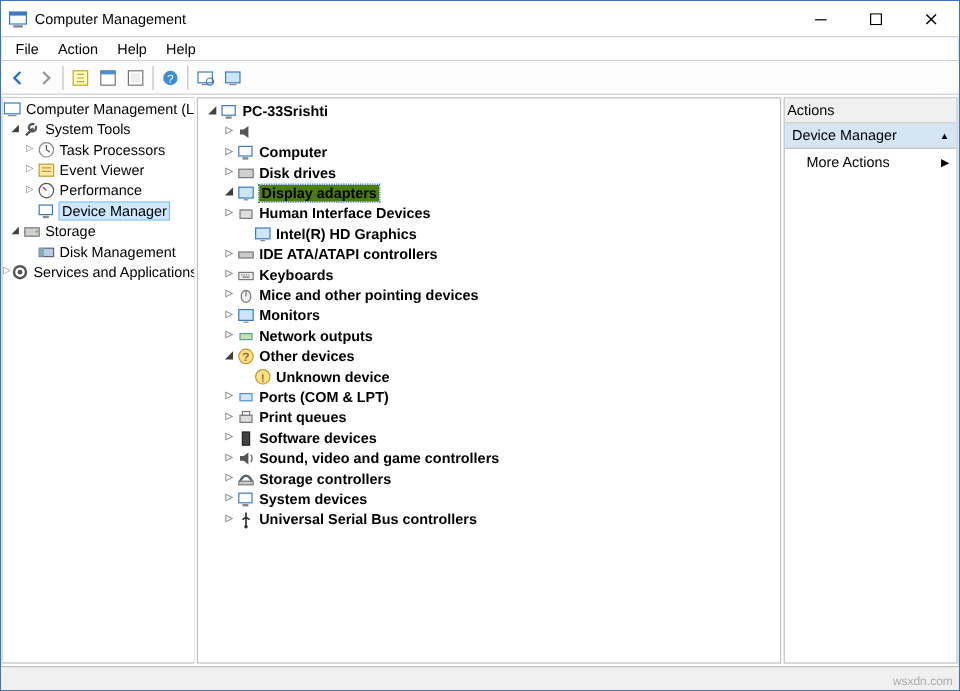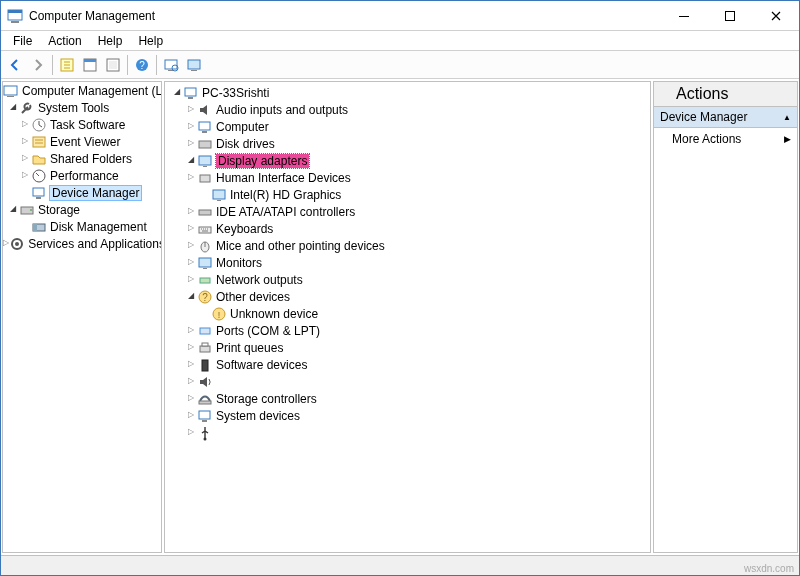--- a/index.html
+++ b/index.html
@@ -23,32 +23,32 @@
   .winbtns { display:flex; }
   .winbtn { width:46px; height:30px; display:flex;align-items:center;justify-content:center;font-size:13px;color:#333;}
   .menubar { height:20px; display:flex;align-items:center;padding:0 4px;border-bottom:1px solid #d0d0d0;}
   .menuitem { padding:2px 8px;}
   .toolbar { height:28px; display:flex;align-items:center;padding:0 3px;gap:1px;border-bottom:1px solid #d0d0d0; background:#fcfcfc;}
   .tbtn { width:22px;height:22px;display:flex;align-items:center;justify-content:center;border:1px solid transparent;}
   .tbsep{width:1px;height:20px;background:#c0c0c0;margin:0 2px;}
   .content { flex:1; display:flex; min-height:0;}
   .pane { border:1px solid #c0c0c0; margin:2px 1px; background:#fff; overflow:auto;}
   .pane.left { width:160px; }
-  .pane.middle { flex:1;}
+  .pane.middle { flex:1;font-weight:bold;}
   .pane.right { width:145px; padding:0;}
   .treerow { display:flex;align-items:center;height:17px;white-space:nowrap;padding-right:4px;}
   .treerow .indent { display:inline-block;}
   .arrow { width:12px;display:inline-flex;justify-content:center;font-size:9px;color:#666;transform:translateY(-1px);}
   .arrow.expanded::before{content:"◢";color:#404040;font-size:8px;}
   .arrow.collapsed::before{content:"▷";color:#888;font-size:8px;}
   .arrow.none{visibility:hidden;}
   .ticon{width:16px;height:16px;display:inline-flex;align-items:center;justify-content:center;margin-right:3px;}
   .sel{background:#cde8ff;outline:1px solid #7abdff;}
-  .sel-label{background:#ec4899;text-align:center;}
-  .actions-hdr{background:#f0f0f0;border-bottom:1px solid #c0c0c0;padding:3px 22px;font-size:16px;}
+  .sel-label{background:#4d7c0f;text-align:center;}
+  .actions-hdr{background:#f0f0f0;border-bottom:1px solid #c0c0c0;padding:3px 2px;font-size:12px;}
   .actions-grp{background:#d6e5f3;border-bottom:1px solid #c0c0c0;padding:3px 6px;display:flex;align-items:center;}
   .actions-grp .arw{margin-left:auto;font-size:8px;}
   .actions-item{padding:4px 6px 4px 18px;display:flex;align-items:center;}
   .actions-item .arw{margin-left:auto;font-size:9px;}
   .statusbar{height:20px;border-top:1px solid #c0c0c0;background:#f0f0f0;}
   .watermark{position:absolute;right:6px;bottom:2px;font-size:10px;color:#aaa;}
   
   svg{display:block}
 </style>
 </head>
@@ -168,48 +168,38 @@
       </div>
       <div class="treerow">
         <span class="indent" style="width:16px"></span>
           <span class="arrow collapsed"></span>
         <span class="ticon">
             <svg width="16" height="16">
               <circle cx="8" cy="8" r="6" fill="#fff" stroke="#888"></circle>
               <path d="M8 8 L8 4 M8 8 L11 10" stroke="#555"></path>
             </svg>
           </span>
-        <span>Task Software</span>
+        <span>Task Processors</span>
       </div>
       <div class="treerow">
         <span class="indent" style="width:16px"></span>
           <span class="arrow collapsed"></span>
         <span class="ticon">
             <svg width="16" height="16">
               <rect x="2" y="3" width="12" height="10" fill="#ffe9a8" stroke="#c49a2e"></rect>
               <path d="M4 6h8M4 9h8" stroke="#c49a2e"></path>
             </svg>
           </span>
         <span>Event Viewer</span>
       </div>
       <div class="treerow">
         <span class="indent" style="width:16px"></span>
           <span class="arrow collapsed"></span>
         <span class="ticon">
             <svg width="16" height="16">
-              <path d="M2 5h5l2 2h5v6H2z" fill="#ffe08a" stroke="#c49a2e"></path>
-            </svg>
-          </span>
-        <span>Shared Folders</span>
-      </div>
-      <div class="treerow">
-        <span class="indent" style="width:16px"></span>
-          <span class="arrow collapsed"></span>
-        <span class="ticon">
-            <svg width="16" height="16">
               <circle cx="8" cy="8" r="6" fill="#fff" stroke="#555"></circle>
               <path d="M8 8 L5 5" stroke="#d23"></path>
             </svg>
           </span>
         <span>Performance</span>
       </div>
       <div class="treerow">
         <span class="indent" style="width:16px"></span>
           <span class="arrow none"></span>
         <span class="ticon">
@@ -268,21 +258,20 @@
         <span>PC-33Srishti</span>
       </div>
       <div class="treerow">
             <span class="indent" style="width:14px"></span>
             <span class="arrow collapsed"></span>
             <span class="ticon">
               <svg width="16" height="16">
                 <path d="M3 6h3l4-3v10l-4-3H3z" fill="#555"></path>
               </svg>
             </span>
-            <span>Audio inputs and outputs</span>
           </div>
       <div class="treerow">
             <span class="indent" style="width:14px"></span>
             <span class="arrow collapsed"></span>
             <span class="ticon">
               <svg width="16" height="16">
                 <rect x="2" y="3" width="11" height="8" fill="#fff" stroke="#3a7bbf"></rect>
                 <rect x="5" y="12" width="5" height="2" fill="#888"></rect>
               </svg>
             </span>
@@ -436,20 +425,21 @@
           </div>
       <div class="treerow">
             <span class="indent" style="width:14px"></span>
             <span class="arrow collapsed"></span>
             <span class="ticon">
               <svg width="16" height="16">
                 <path d="M3 6h3l4-3v10l-4-3H3z" fill="#555"></path>
                 <path d="M12 5a5 5 0 0 1 0 6" stroke="#555" fill="none"></path>
               </svg>
             </span>
+            <span>Sound, video and game controllers</span>
           </div>
       <div class="treerow">
             <span class="indent" style="width:14px"></span>
             <span class="arrow collapsed"></span>
             <span class="ticon">
               <svg width="16" height="16">
                 <path d="M3 10c3-6 7-6 10 0" stroke="#567" fill="none" stroke-width="2"></path>
                 <rect x="2" y="10" width="12" height="3" fill="#ccc" stroke="#777"></rect>
               </svg>
             </span>
@@ -468,20 +458,21 @@
           </div>
       <div class="treerow">
             <span class="indent" style="width:14px"></span>
             <span class="arrow collapsed"></span>
             <span class="ticon">
               <svg width="16" height="16">
                 <path d="M8 2v12M8 6l-3 2M8 6l3 2" stroke="#333" fill="none" stroke-width="1.4"></path>
                 <circle cx="8" cy="14" r="1.5" fill="#333"></circle>
               </svg>
             </span>
+            <span>Universal Serial Bus controllers</span>
           </div>
       </div>
     </div>
 
     <div class="pane right">
       <div class="actions-hdr">Actions</div>
       <div class="actions-grp">
         <span>Device Manager</span>
         <span class="arw">▲</span>
       </div>

